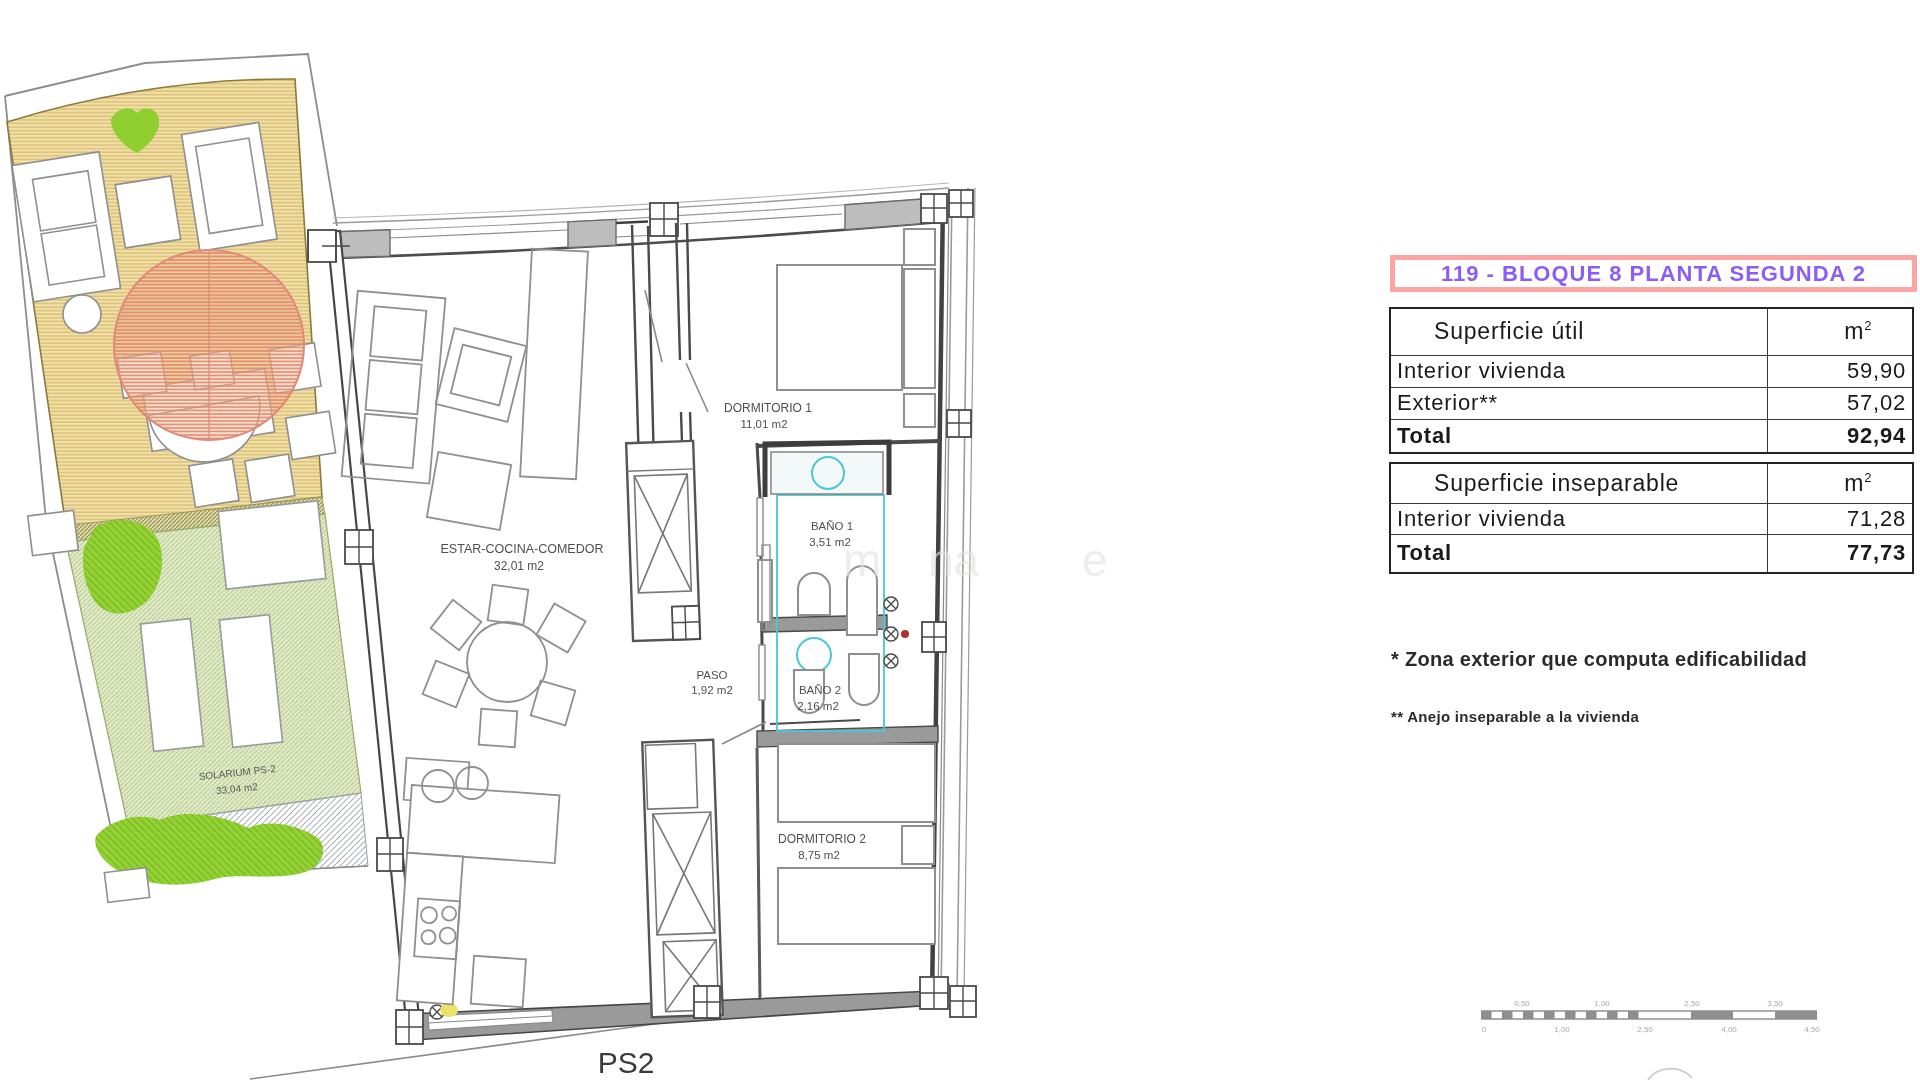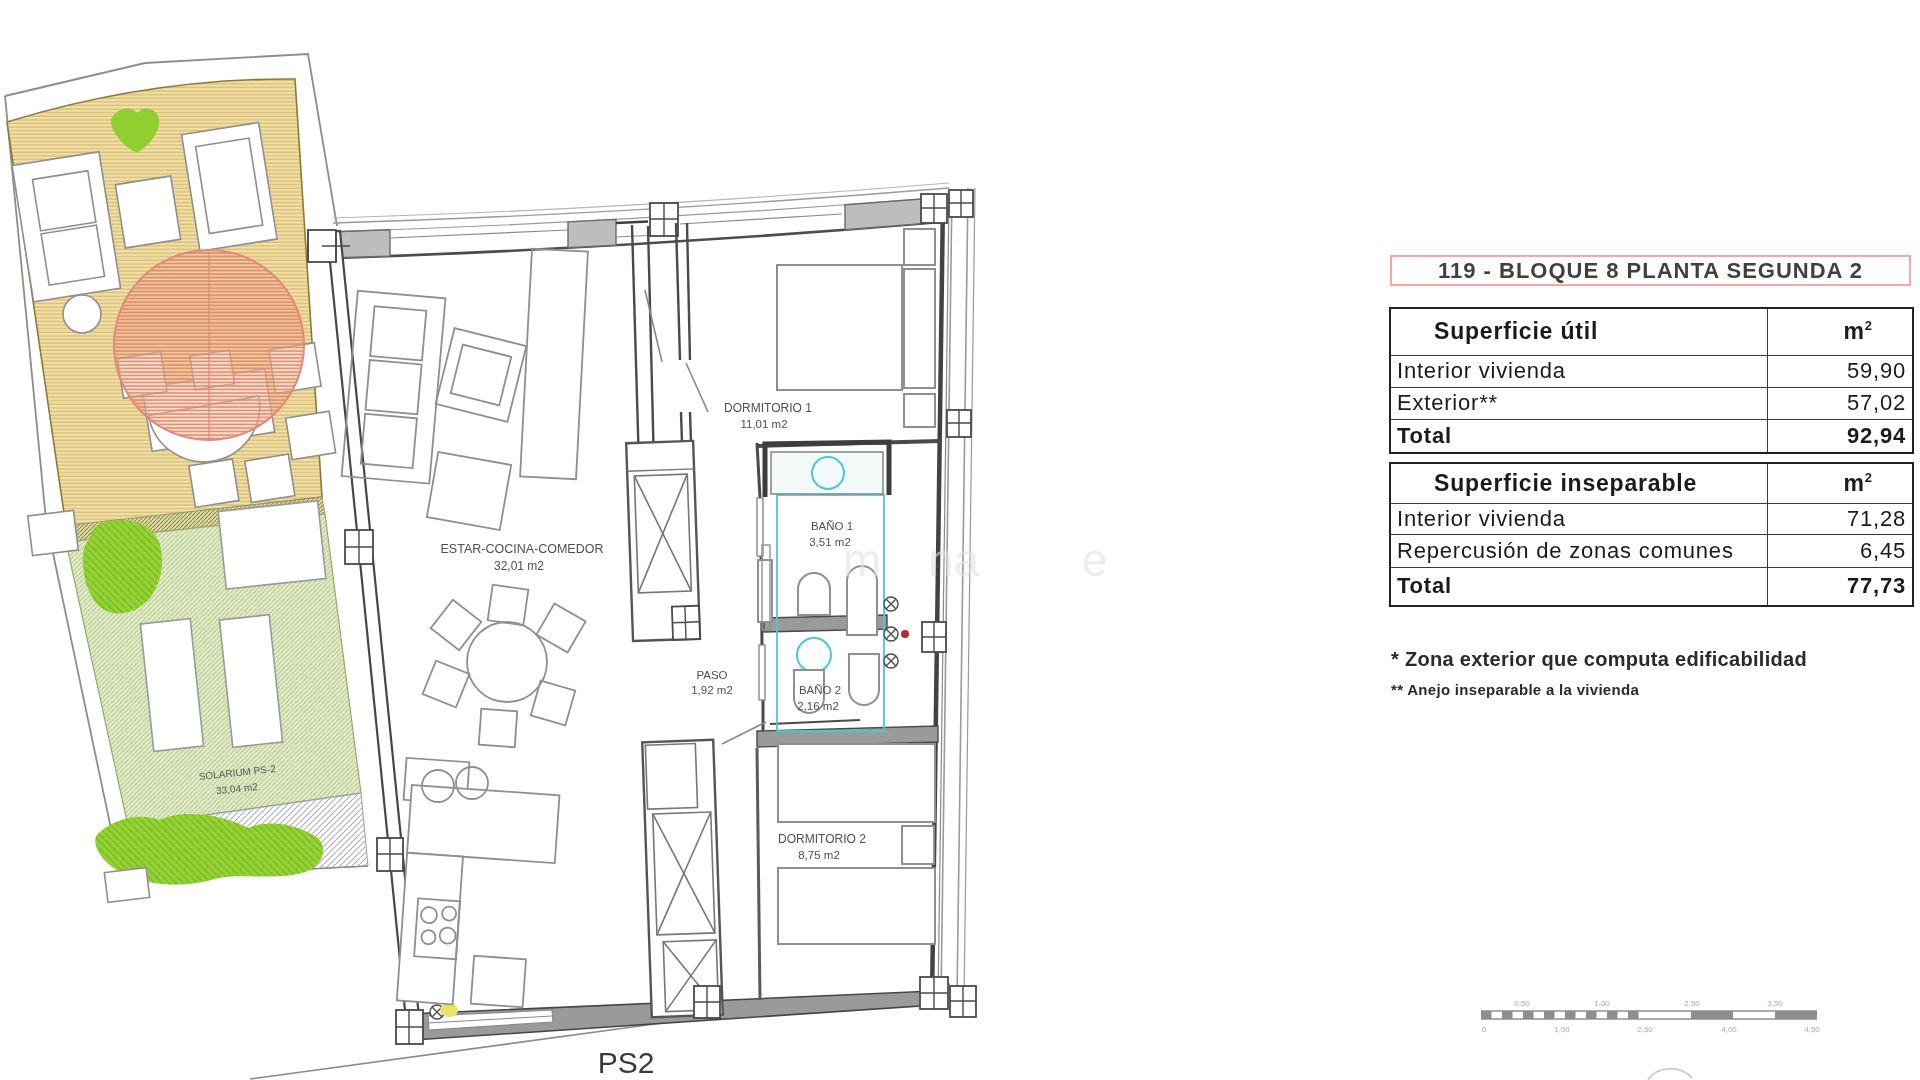--- a/index.html
+++ b/index.html
@@ -1,21 +1,21 @@
 <!DOCTYPE html>
 <html><head>
 <meta charset="utf-8">
 <style>
 html,body{margin:0;padding:0;background:#ffffff;width:1920px;height:1080px;overflow:hidden;
 font-family:"Liberation Sans",sans-serif;}
 .abs{position:absolute;}
 .tbl{border-collapse:collapse;table-layout:fixed;}
 .tbl td{border:1.6px solid #3a3a3a;padding:0 6px;font-size:22px;letter-spacing:0.8px;color:#1a1a1a;overflow:hidden;white-space:nowrap;}
 .tbl td.num{text-align:right;}
-.tbl td.hd{font-weight:bold;font-size:23px;padding-left:43px;}
+.tbl td.hd{font-weight:normal;font-size:23px;padding-left:43px;}
 .tbl tr.total td{font-weight:bold;}
 </style>
 </head>
 <body>
 <svg class="abs" style="left:0;top:0" width="1920" height="1080" viewBox="0 0 1920 1080">
 <defs>
 <pattern id="deckP" width="8" height="3.6" patternUnits="userSpaceOnUse">
   <rect width="8" height="3.6" fill="#f0e1a4"></rect>
   <line x1="0" y1="1" x2="8" y2="1" stroke="#cda55e" stroke-width="0.9"></line>
 </pattern>
@@ -340,22 +340,22 @@
  <text x="1775" y="1006">3,50</text>
  <text x="1484" y="1032">0</text>
  <text x="1562" y="1032">1,00</text>
  <text x="1645" y="1032">2,50</text>
  <text x="1729" y="1032">4,00</text>
  <text x="1812" y="1032">4,50</text>
 </g>
 <path d="M1648,1080 A26,22 0 0 1 1692,1078" fill="none" stroke="#cfcfcf" stroke-width="2"></path>
 </svg>
 
-<div class="abs" style="left:1390px;top:255px;width:517px;height:27px;border:2px solid #fca5a5;
-display:flex;align-items:center;justify-content:center;font-weight:bold;font-size:22px;letter-spacing:1px;color:#404040;">
+<div class="abs" style="left:1390px;top:255px;width:517px;height:27px;border:5px solid #fca5a5;
+display:flex;align-items:center;justify-content:center;font-weight:bold;font-size:22px;letter-spacing:1px;color:#8b5cf6;">
 119 - BLOQUE 8 PLANTA SEGUNDA 2</div>
 
 <table class="tbl abs" style="left:1389px;top:307px;width:523px;border:2.4px solid #222;">
 <colgroup>
       <col style="width:377px">
       <col style="width:146px">
     </colgroup>
 <tbody>
       <tr style="height:47px">
         <td class="hd">Superficie útil</td>
@@ -383,25 +383,21 @@
     </colgroup>
 <tbody>
       <tr style="height:40px">
         <td class="hd">Superficie inseparable</td>
         <td class="hd" style="text-align:center">m<sup style="font-size:13px">2</sup></td>
       </tr>
 <tr style="height:31px">
         <td>Interior vivienda</td>
         <td class="num">71,28</td>
       </tr>
-<tr style="height:33px">
-        <td>Repercusión de zonas comunes</td>
-        <td class="num">6,45</td>
-      </tr>
 <tr class="total" style="height:39px">
         <td>Total</td>
         <td class="num">77,73</td>
       </tr>
 </tbody>
   </table>
 
 <div class="abs" style="left:1391px;top:648px;font-size:20px;letter-spacing:0.3px;font-weight:bold;color:#2a2a2a;">* Zona exterior que computa edificabilidad</div>
-<div class="abs" style="left:1391px;top:681px;font-size:15px;letter-spacing:0.3px;font-weight:bold;color:#2a2a2a;">** Anejo inseparable a la vivienda</div>
+<div class="abs" style="left:1391px;top:708px;font-size:15px;letter-spacing:0.3px;font-weight:bold;color:#2a2a2a;">** Anejo inseparable a la vivienda</div>
 
 </body></html>

